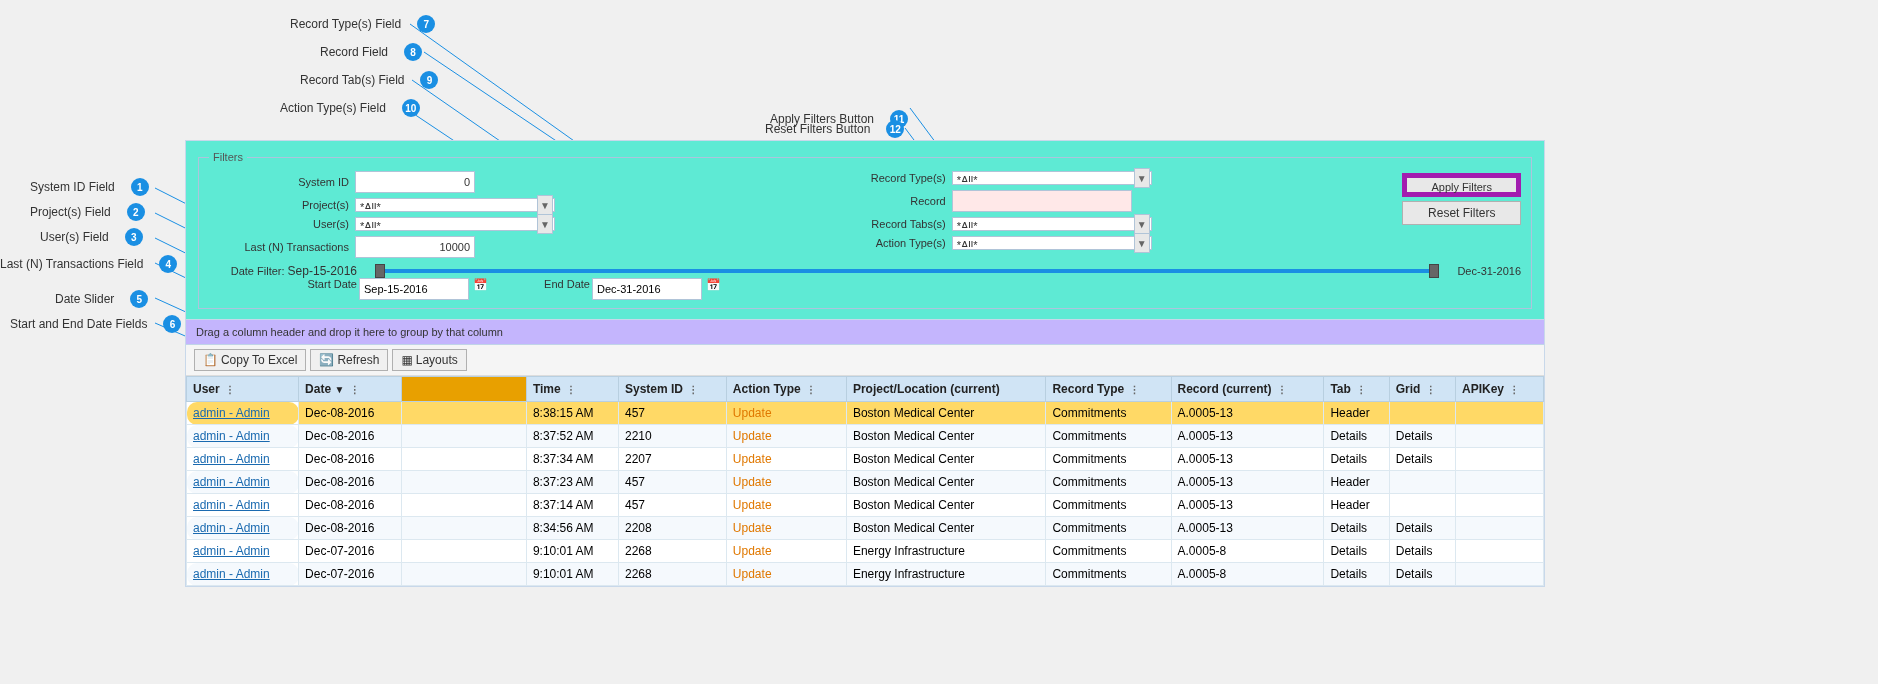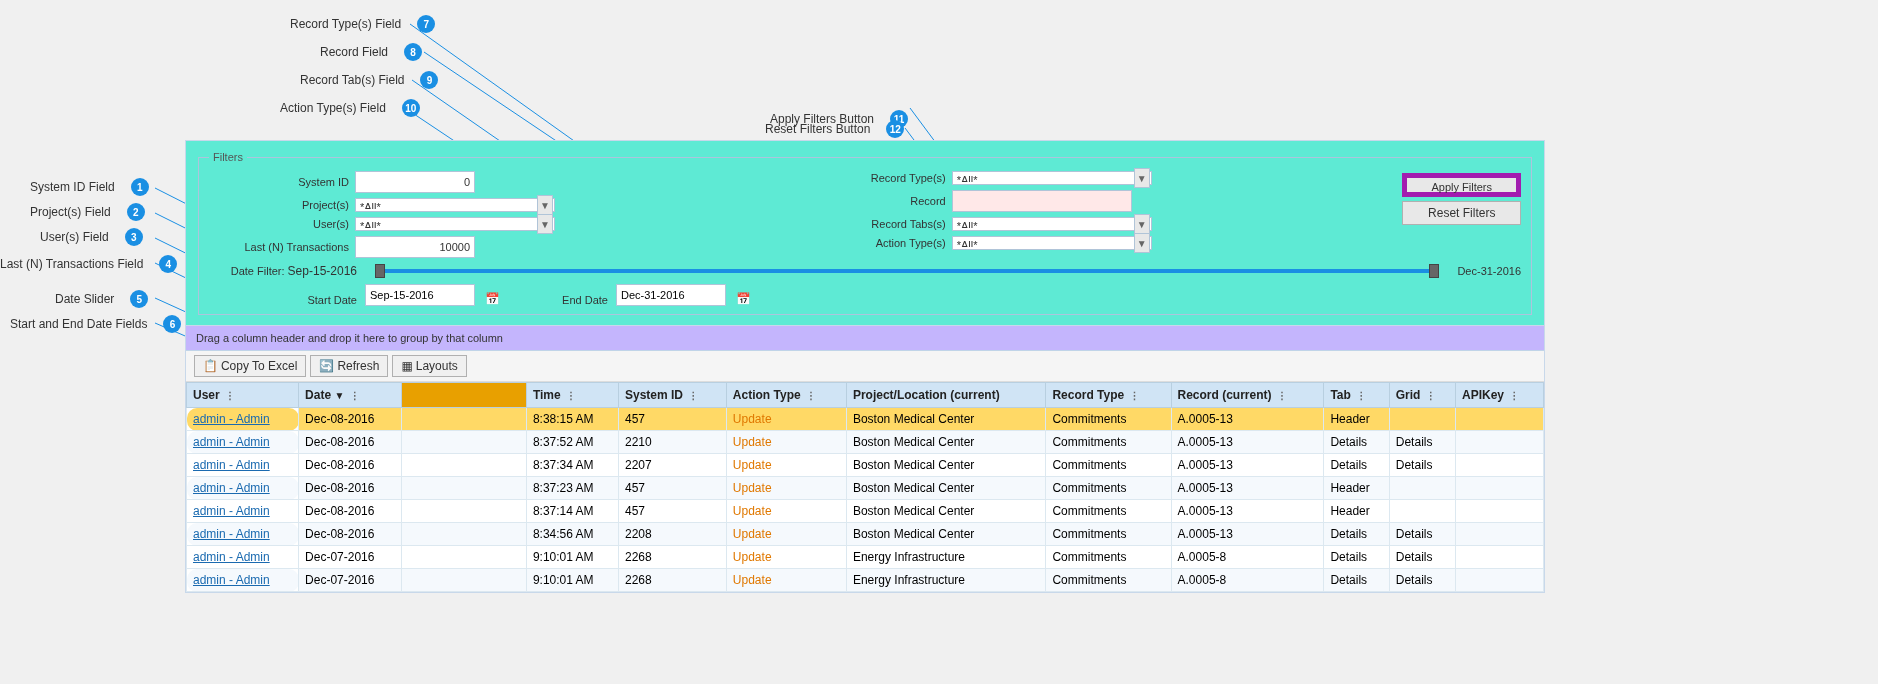--- a/index.html
+++ b/index.html
@@ -177,23 +177,22 @@
       top: -5px;
       cursor: pointer;
     }
     .slider-thumb-left { left: 0; }
     .slider-thumb-right { right: 0; }
     .slider-date { font-size: 11px; color: #333; white-space: nowrap; }
 
     
     .date-fields-row {
       display: flex;
-      align-items: flex-end;
-      gap: 8px;
-      margin-top: 6px;
+      align-items: flex-start;
+      gap: 2px;
       padding: 0 0 0 8px;
     }
     .cal-input {
       border: 1px solid #b0c4d8;
       padding: 2px 4px;
       height: 22px;
       font-size: 11px;
       width: 110px;
       background: #fff;
     }

